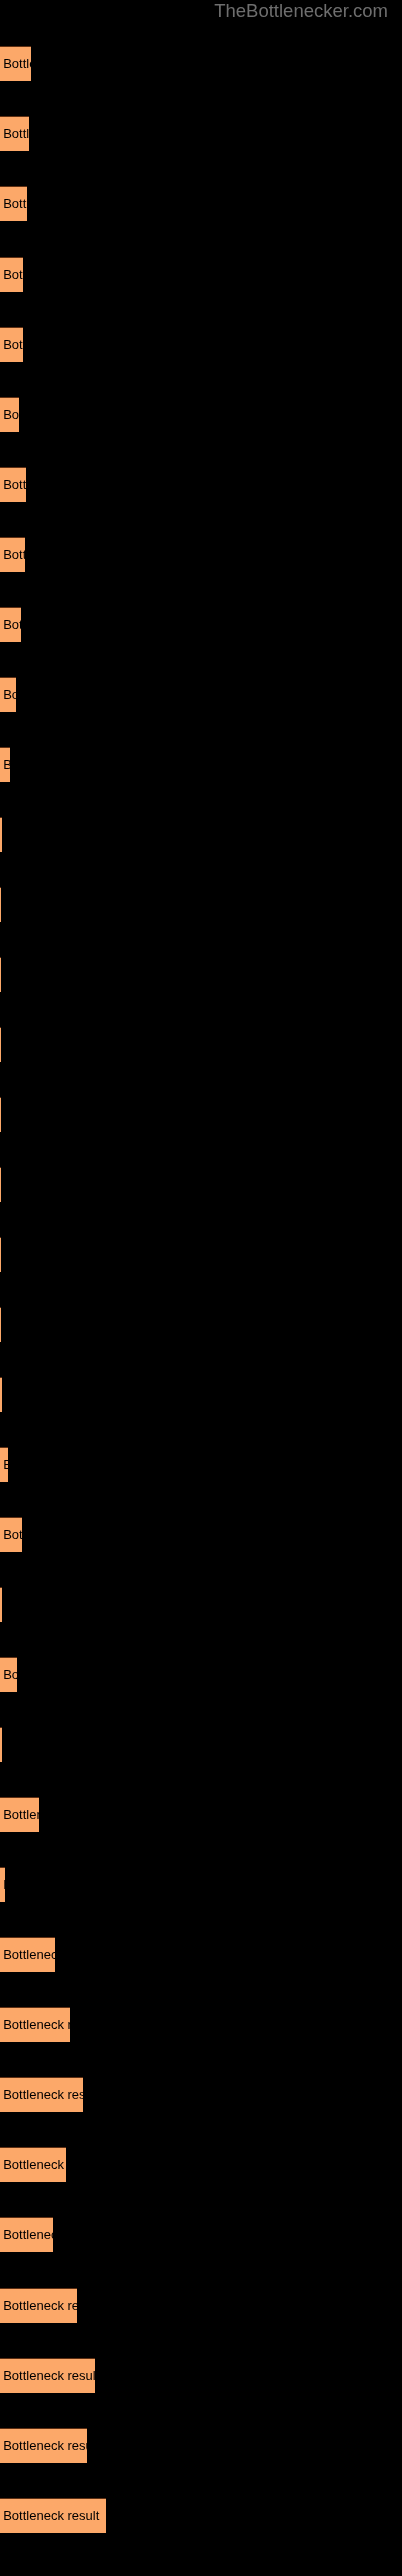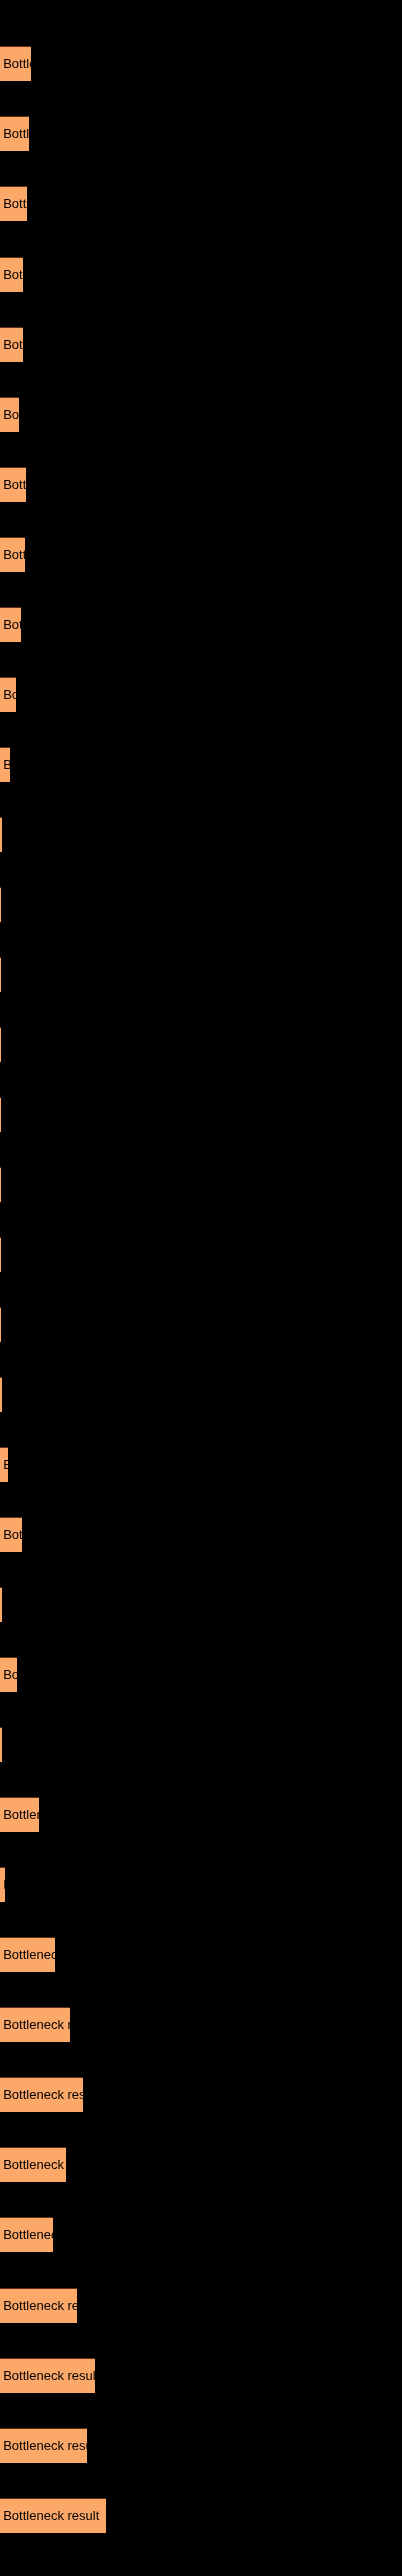--- a/index.html
+++ b/index.html
@@ -84,20 +84,21 @@
     top: 15.3px;
     height: 35px;
     overflow: hidden;
   }
 </style>
 </head>
 <body>
 
 <div class="chart-root">
 
+  <div class="watermark">TheBottlenecker.com</div>
 
   <div class="plot-area" id="plot-area">
       <div class="bar-row" style="top: 31px;">
         <div class="bar-clip" style="width: 31px; height: 35px;">
           <div class="bar" title="Bar 1: 38" style="position: absolute; top: 0px; left: 0px; width: 31px; height: 34px; background: rgb(252, 168, 105); border-top: 1.6px solid rgb(92, 46, 18);">
             <span class="bar-label" style="color: rgb(0, 0, 0);">Bottleneck result</span>
           </div>
         </div>
       </div>
       <div class="bar-row" style="top: 101px;">

